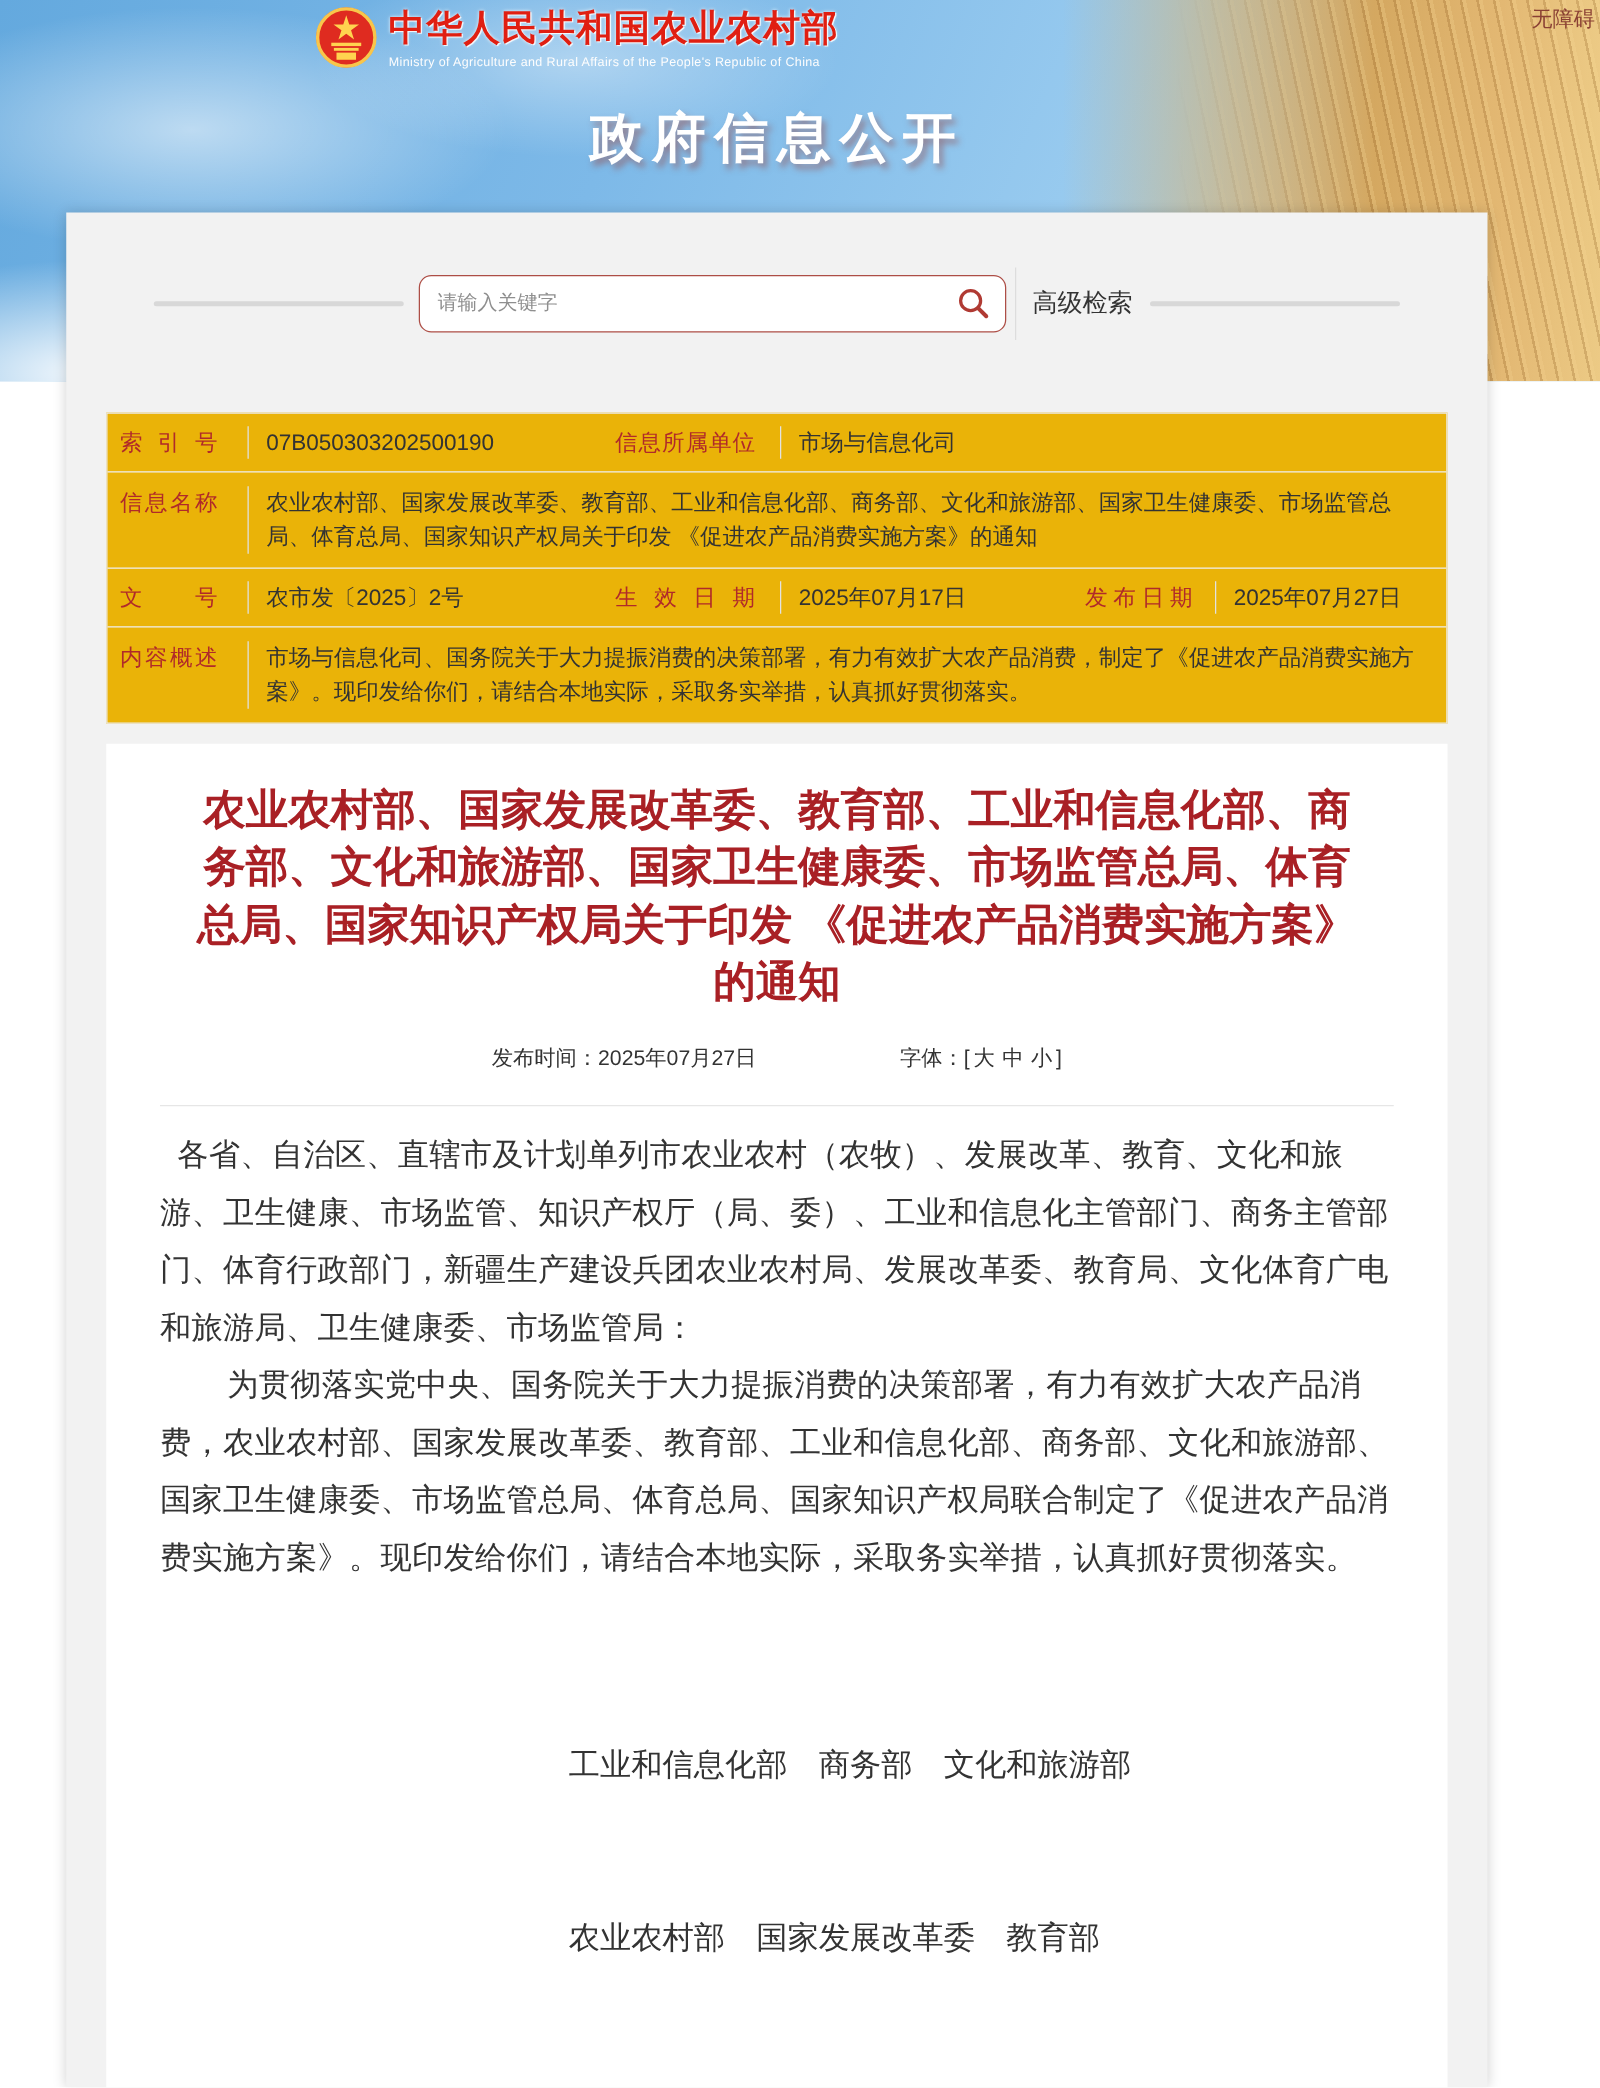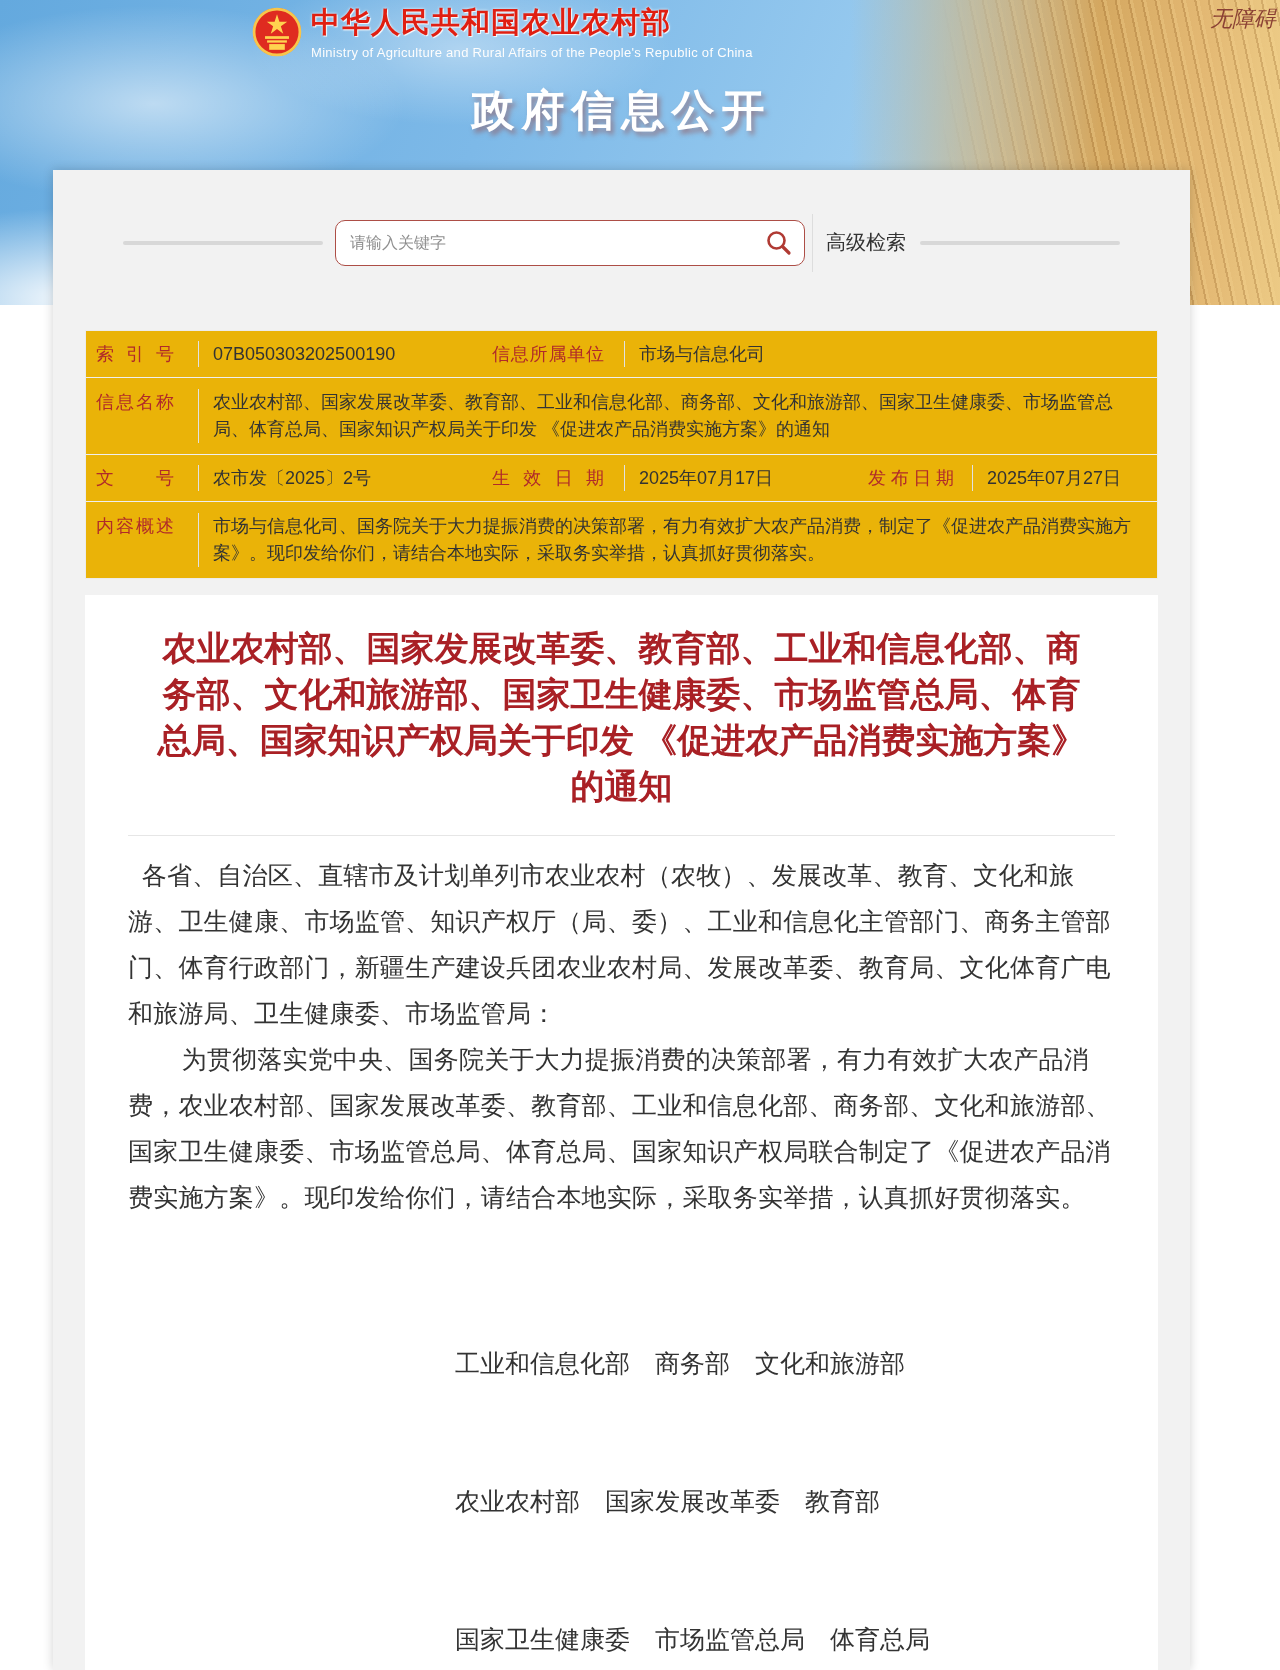--- a/index.html
+++ b/index.html
@@ -15,26 +15,26 @@
       radial-gradient(ellipse 360px 140px at 12% 34%, rgba(255,255,255,.55), rgba(255,255,255,0) 70%),
       radial-gradient(ellipse 300px 110px at 36% 16%, rgba(255,255,255,.4), rgba(255,255,255,0) 70%),
       radial-gradient(ellipse 500px 170px at 64% 96%, rgba(255,255,255,.45), rgba(255,255,255,0) 72%),
       linear-gradient(112deg, #64a9de 0%, #7db9e8 38%, #9ccdf0 70%, #c2e0f6 100%);
   }
   .wheat { position:absolute; right:0; top:0; width:430px; height:305px;
     background: linear-gradient(to right, rgba(226,178,97,0) 0%, rgba(224,172,92,.55) 30%, rgba(216,164,84,.92) 58%, #e3b873 82%, #ecca85 100%); }
   .wheat-tex { position:absolute; right:0; top:0; width:340px; height:305px; opacity:.45;
     background: repeating-linear-gradient(78deg, rgba(133,82,24,.5) 0 2px, rgba(246,216,150,.55) 2px 5px, rgba(0,0,0,0) 5px 13px); 
     -webkit-mask-image: linear-gradient(to right, transparent, #000 45%); mask-image: linear-gradient(to right, transparent, #000 45%); }
-  .acc { position:absolute; top:4px; right:4px; font-size:22px; color:#8a4034; cursor:pointer;font-style:italic; }
+  .acc { position:absolute; top:4px; right:4px; font-size:17px; color:#8a4034; cursor:pointer; }
   .gov-header { position:absolute; left:252px; top:3px; display:flex; align-items:center; gap:9px; cursor:pointer; }
   .emblem { width:50px; height:50px; }
   .gov-cn { font-size:29px; font-weight:bold; color:#e01f12; letter-spacing:1px;
     text-shadow: 0 0 3px rgba(255,255,255,.9), 1px 1px 0 rgba(255,255,255,.8); }
-  .gov-en { font-size:13px; color:#fdfdfd; margin-top:2px; letter-spacing:.3px; }
+  .gov-en { font-size:10px; color:#fdfdfd; margin-top:2px; letter-spacing:.3px; }
   .banner-title { position:absolute; left:53px; top:82px; width:1137px; text-align:center;
     font-size:43px; font-weight:bold; color:#fff; letter-spacing:7px;
     text-shadow: 3px 4px 5px rgba(150,75,75,.55); }
 
   
   .card { position:absolute; left:53px; top:170px; width:1137px; height:1500px;
     background:#f2f2f2; box-shadow:0 0 10px rgba(0,0,0,.18); display:flex; flex-direction:column; }
 
   
   .search-row { height:145px; display:flex; align-items:center; justify-content:center; flex:0 0 auto; }
@@ -140,20 +140,26 @@
         <div class="m-value grow">2025年07月27日</div>
       </div>
       <div class="m-row double">
         <div class="m-label">内容概述</div>
         <div class="m-value grow">市场与信息化司、国务院关于大力提振消费的决策部署，有力有效扩大农产品消费，制定了《促进农产品消费实施方案》。现印发给你们，请结合本地实际，采取务实举措，认真抓好贯彻落实。</div>
       </div>
     </div>
 
     <div class="article">
       <h1 class="art-title">农业农村部、国家发展改革委、教育部、工业和信息化部、商务部、文化和旅游部、国家卫生健康委、市场监管总局、体育总局、国家知识产权局关于印发 《促进农产品消费实施方案》的通知</h1>
+      <div class="art-meta">
+        <span><span>发布时间：</span><span>2025年07月27日</span></span>
+        <span class="font-sel">
+          <span>字体：[</span><a>大</a><a>中</a><a>小</a><span>]</span>
+        </span>
+      </div>
       <div class="art-hr"></div>
       <p class="p1">各省、自治区、直辖市及计划单列市农业农村（农牧）、发展改革、教育、文化和旅游、卫生健康、市场监管、知识产权厅（局、委）、工业和信息化主管部门、商务主管部门、体育行政部门，新疆生产建设兵团农业农村局、发展改革委、教育局、文化体育广电和旅游局、卫生健康委、市场监管局：</p>
       <p class="p2">为贯彻落实党中央、国务院关于大力提振消费的决策部署，有力有效扩大农产品消费，农业农村部、国家发展改革委、教育部、工业和信息化部、商务部、文化和旅游部、国家卫生健康委、市场监管总局、体育总局、国家知识产权局联合制定了《促进农产品消费实施方案》。现印发给你们，请结合本地实际，采取务实举措，认真抓好贯彻落实。</p>
       <div class="sigs">
         <div>工业和信息化部　商务部　文化和旅游部</div>
         <div>农业农村部　国家发展改革委　教育部</div>
         <div>国家卫生健康委　市场监管总局　体育总局</div>
         
       </div>
 

